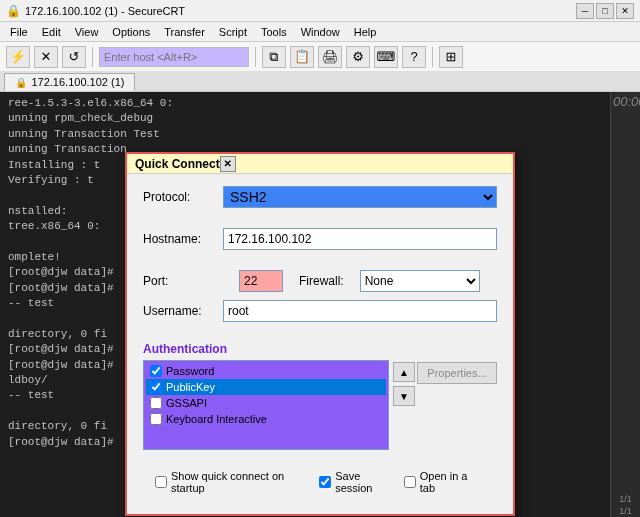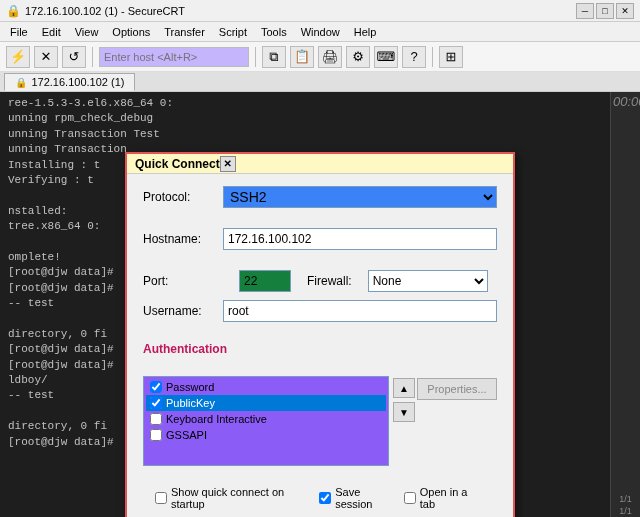--- a/index.html
+++ b/index.html
@@ -238,48 +238,48 @@
       background: #3b82f6;
       padding: 0 2px;
     }
     .port-firewall-row {
       display: flex;
       align-items: center;
       margin-bottom: 8px;
       gap: 16px;
     }
     .port-input {
-      width: 52px;
+      width: 44px;
       height: 22px;
       border: 1px solid #7a9dbd;
       padding: 0 4px;
       font-size: 12px;
-      background: #15803d;
+      background: #fca5a5;
     }
     .firewall-label {
       font-size: 12px;
       color: #000;
     }
     .firewall-select {
       width: 120px;
       height: 22px;
       border: 1px solid #7a9dbd;
       font-size: 12px;
       background: white;
     }
 
     
     .auth-section {
       margin-top: 4px;
     }
     .auth-label {
       font-size: 12px;
       font-weight: bold;
-      color: #be185d;
-      margin-bottom: 20px;
+      color: #6d28d9;
+      margin-bottom: 4px;
     }
     .auth-container {
       display: flex;
       gap: 4px;
     }
     .auth-list {
       flex: 1;
       background: #8b5cf6;
       border: 1px solid #7a9dbd;
       padding: 2px;
@@ -495,25 +495,25 @@
                 <div class="auth-item">
                   <input type="checkbox" checked="" style="">
                   <span>Password</span>
                 </div>
                 <div class="auth-item selected">
                   <input type="checkbox" checked="" style="">
                   <span>PublicKey</span>
                 </div>
                 <div class="auth-item">
                   <input type="checkbox" style="">
-                  <span>Keyboard Interactive</span>
+                  <span>GSSAPI</span>
                 </div>
                 <div class="auth-item">
                   <input type="checkbox" style="">
-                  <span>GSSAPI</span>
+                  <span>Keyboard Interactive</span>
                 </div>
               </div>
               <div style="display:flex;flex-direction:column;gap:2px;align-items:flex-start;padding-top:2px;">
                 <div style="display:flex;gap:2px;">
                   <div class="arrow-btn">▲</div>
                   <button class="properties-btn">Properties...</button>
                 </div>
                 <div class="arrow-btn">▼</div>
               </div>
             </div>

